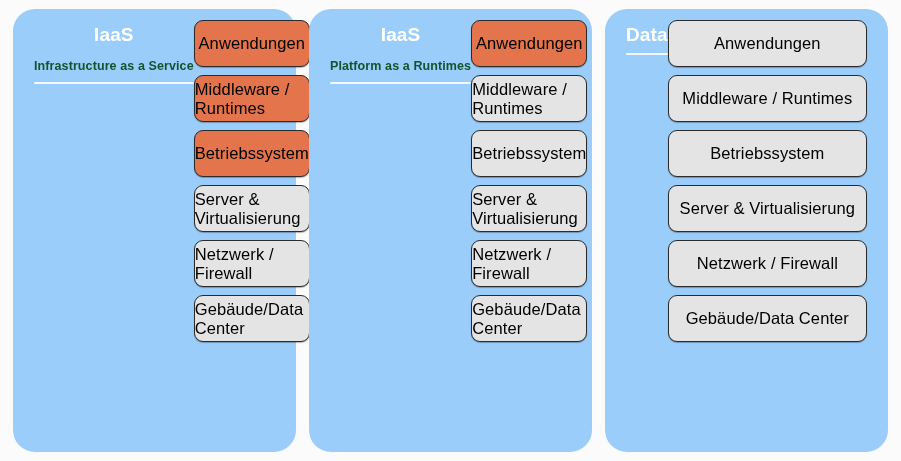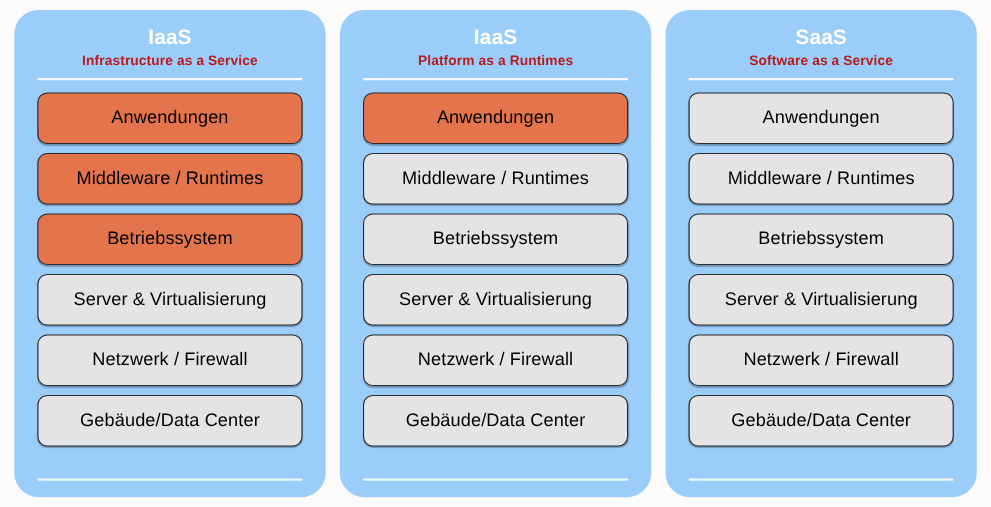--- a/index.html
+++ b/index.html
@@ -31,41 +31,41 @@
     justify-content: space-between;
     align-items: stretch;
   }
   .panel {
     width: 283px;
     background: #9bcdfb;
     border-radius: 22px;
     box-sizing: border-box;
     padding: 0 21px;
     display: flex;
-    flex-direction: column;
+    flex-direction: row;
   }
   .panel-header {
     padding-top: 14px;
     text-align: center;
     flex: 0 0 auto;
   }
   .panel-title {
     color: #ffffff;
     font-size: 19px;
     font-weight: bold;
     line-height: 23px;
     letter-spacing: 0.1px;
   }
   .panel-subtitle {
-    color: #b91c1c;
+    color: #14532d;
     font-size: 12.5px;
     font-weight: bold;
     line-height: 17px;
     letter-spacing: 0.1px;
-    margin-top: 1px;
+    margin-top: 12px;
   }
   .divider {
     height: 2px;
     background: #f2f8fe;
     margin-top: 7px;
     border-radius: 1px;
   }
   .layer-stack {
     flex: 1 1 auto;
     display: flex;
@@ -143,22 +143,21 @@
         <div class="layer grey">Netzwerk / Firewall</div>
         <div class="layer grey">Gebäude/Data Center</div>
       </div>
       <div class="panel-footer">
         <div class="footer-divider"></div>
       </div>
     </div>
 
     <div class="panel">
       <div class="panel-header">
-        <div class="panel-title">SaaS</div>
-        <div class="panel-subtitle">Software as a Service</div>
+        <div class="panel-title">Data</div>
         <div class="divider"></div>
       </div>
       <div class="layer-stack">
         <div class="layer grey">Anwendungen</div>
         <div class="layer grey">Middleware / Runtimes</div>
         <div class="layer grey">Betriebssystem</div>
         <div class="layer grey">Server &amp; Virtualisierung</div>
         <div class="layer grey">Netzwerk / Firewall</div>
         <div class="layer grey">Gebäude/Data Center</div>
       </div>

